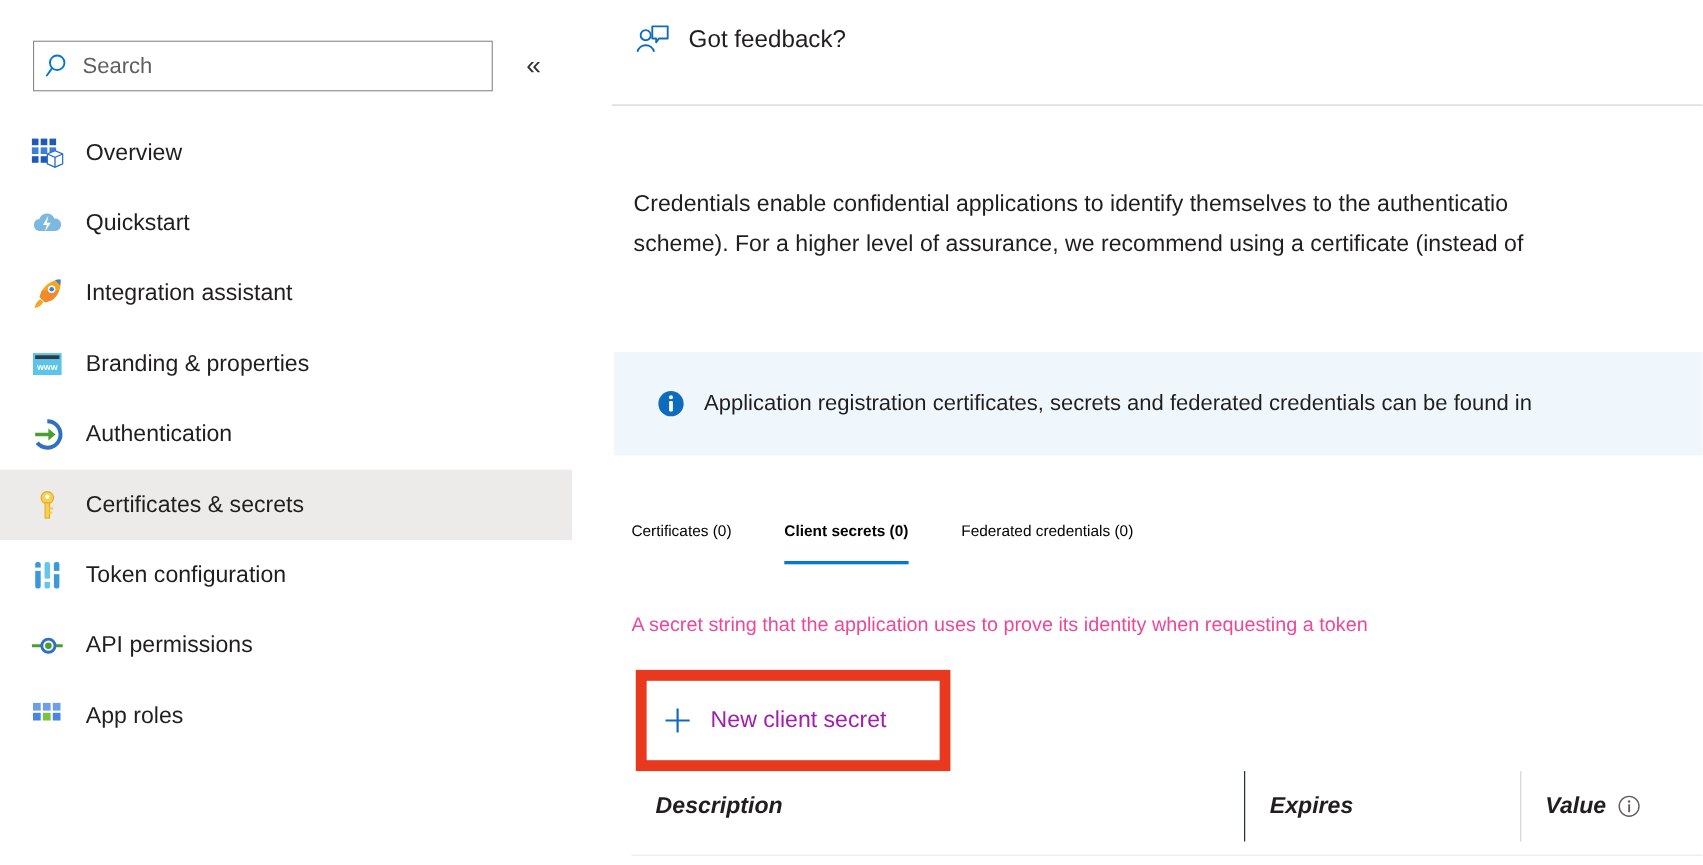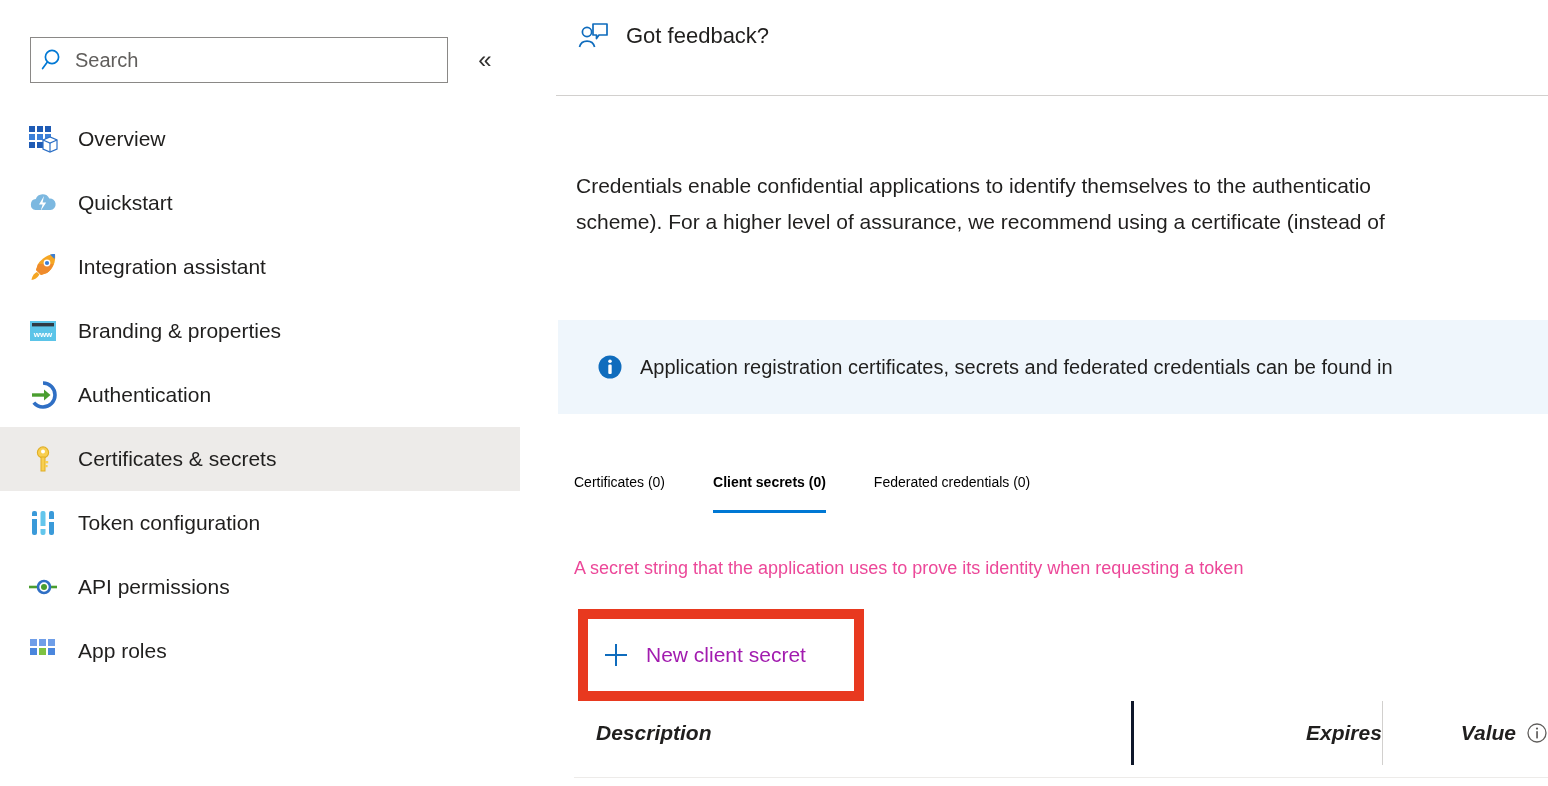--- a/index.html
+++ b/index.html
@@ -156,22 +156,22 @@
   .new-secret-label { font-size: 21px; color: #a21caf; line-height: 26px; white-space: nowrap; }
 
   .table { position: absolute; left: 18px; top: 701px; width: 974px; font-style: italic; }
   .thead { display: flex; height: 64px; align-items: center; }
   .th {
     font-size: 21px; font-weight: bold; color: #201f1e;
     line-height: 26px; display: flex; align-items: center;
     height: 64px; padding-left: 22px;
   }
   .th.col-desc { width: 568px; }
-  .th.col-exp { width: 255px; border-left: 3px solid #0f172a; justify-content: flex-end; }
-  .th.col-val { width: 169px; border-left: 1px solid #d2d0ce; justify-content: flex-end; }
+  .th.col-exp { width: 255px; border-left: 1px solid #0f172a; }
+  .th.col-val { width: 169px; border-left: 1px solid #d2d0ce; }
   .info-circle { width: 22px; height: 22px; margin-left: 10px; flex: 0 0 22px; display: block; cursor: pointer; }
   .thead-rule { position: absolute; left: 0; top: 76px; width: 974px; height: 1px; background: #edebe9; }
 </style>
 </head>
 <body>
 
 <div class="page">
 
   <div class="sidebar">
 

